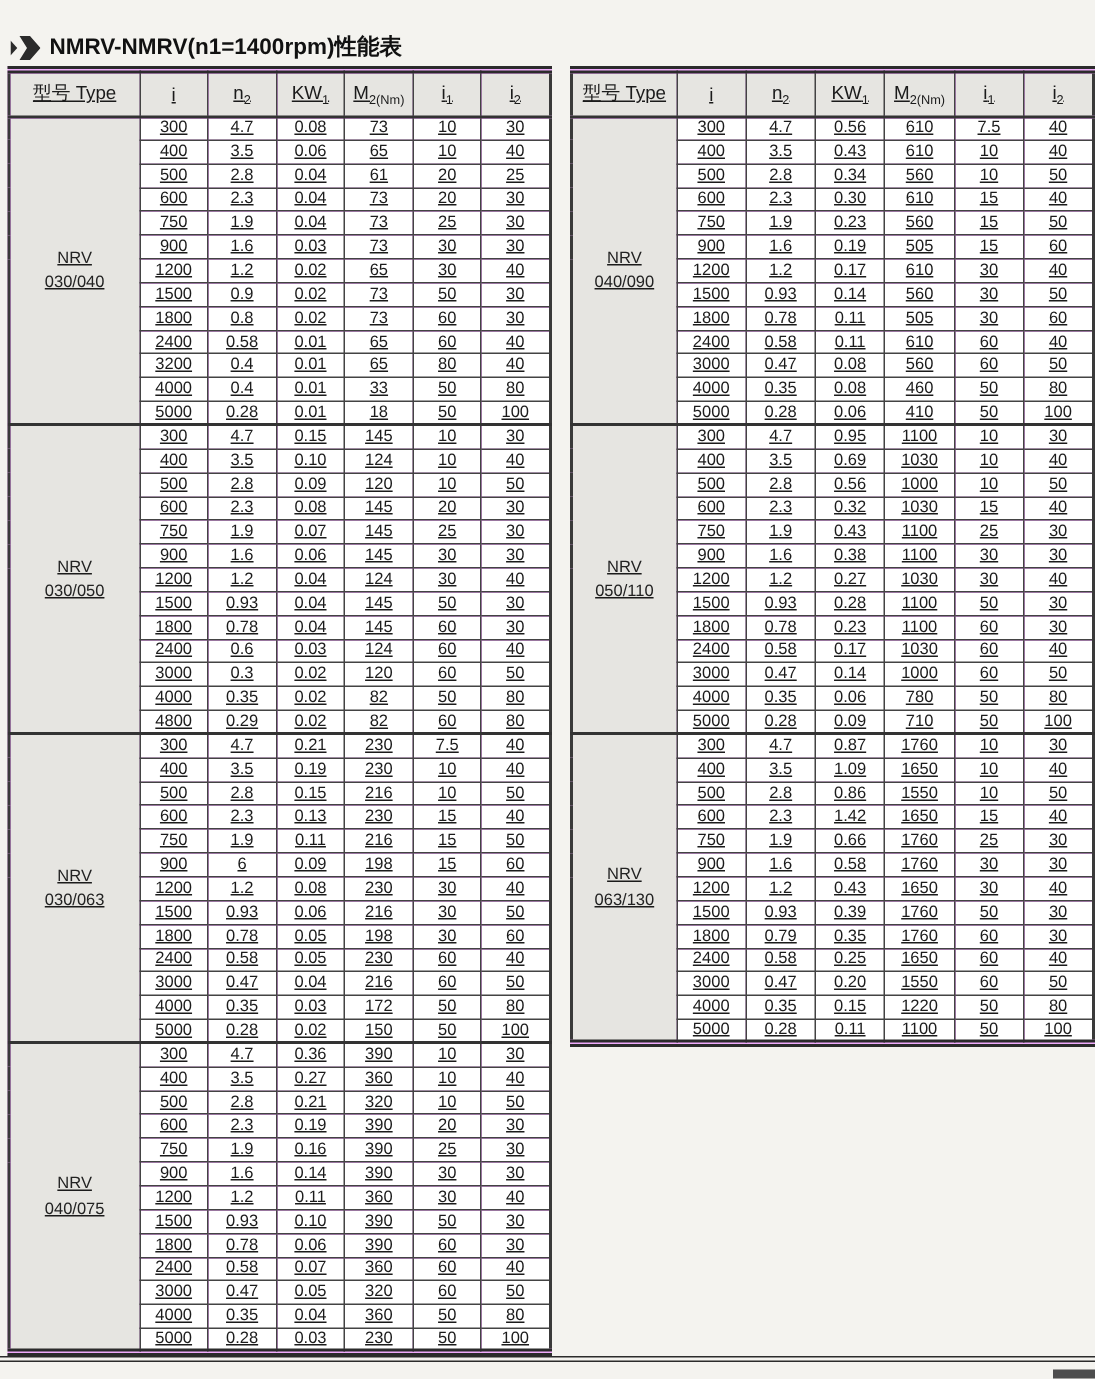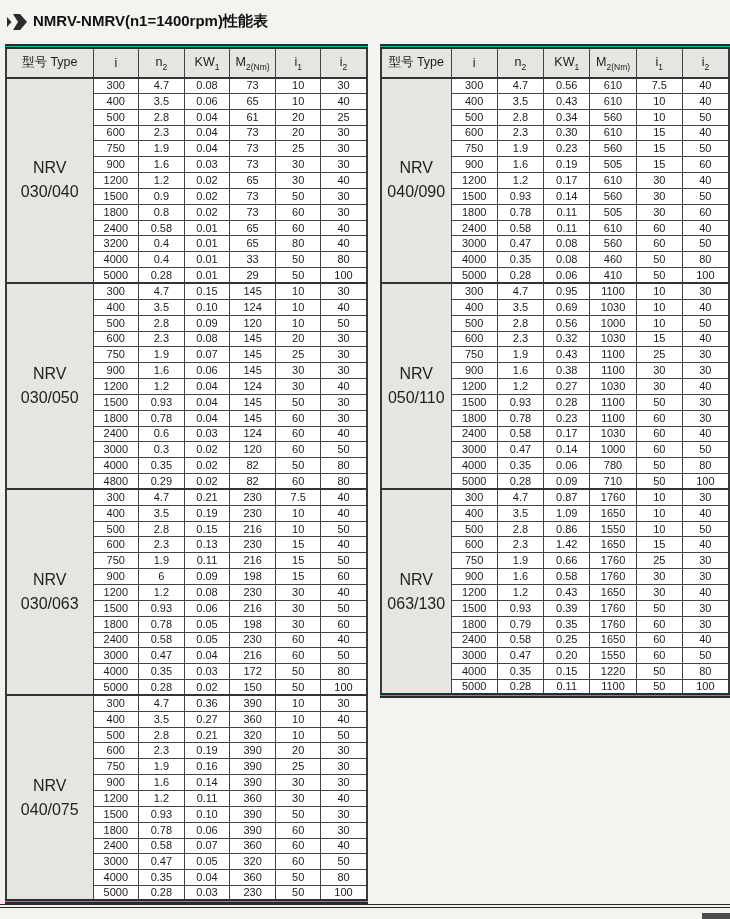--- a/index.html
+++ b/index.html
@@ -3,49 +3,50 @@
 <meta charset="utf-8">
 <style>
   html, body { margin:0; padding:0; }
   body {
     width:730px; height:919px; position:relative; overflow:hidden;
     background:#f4f3ef;
     font-family:"Liberation Sans", sans-serif;
     color:#1b1b1b;
   }
   
-  .title-row { position:absolute; left:7px; top:12px; display:flex; align-items:center; gap:6px; }
+  .title-row { position:absolute; left:7px; top:22px; display:flex; align-items:center; gap:6px; }
   .title-icon { width:20px; height:16px; display:block; }
   .page-title { font-size:15px; font-weight:bold; color:#111; white-space:nowrap; }
 
   
   table {
     border-collapse:collapse;
-    background:#14b8a6;
+    background:#f0abfc;
     border-left:2px solid #3a3a3a;
     border-right:2px solid #3a3a3a;
     border-top:5px double #2b2b2b;
     border-bottom:5px double #2b2b2b;
     table-layout:fixed;
+    text-decoration:underline;
   }
   .tbl-left  { position:absolute; left:5px;   top:44px; width:361px; }
   .tbl-right { position:absolute; left:380px; top:44px; width:348px; }
 
   th, td { border:1px solid #434343; text-align:center; padding:0; overflow:hidden; }
   thead tr { height:31px; }
   thead { border-bottom:2px solid #333; }
   tbody { border-top:2px solid #333; }
   th {
     background:#e6e5e1; font-weight:normal; font-size:12.5px; color:#1b1b1b;
   }
   th sub { font-size:8.5px; }
   tbody tr { height:15.85px; }
   td { font-size:11px; background:#ffffff; line-height:1; }
   td.model {
-    background:#e6e5e1; font-size:16px; line-height:1.5; color:#222;
+    background:#e6e5e1; font-size:11px; line-height:1.5; color:#222;
   }
   .tbl-left  col.c-model { width:87px; }
   .tbl-left  col.c-val   { width:45.6px; }
   .tbl-right col.c-model { width:70px; }
   .tbl-right col.c-val   { width:46.3px; }
 
   
   .bottom-rule {
     position:absolute; left:0; width:730px; top:904px; height:0;
     border-top:4px double #2b2b2b;
@@ -181,21 +182,21 @@
         <td>0.4</td>
         <td>0.01</td>
         <td>33</td>
         <td>50</td>
         <td>80</td>
       </tr>
       <tr>
         <td>5000</td>
         <td>0.28</td>
         <td>0.01</td>
-        <td>29</td>
+        <td>18</td>
         <td>50</td>
         <td>100</td>
       </tr>
     </tbody>
     <tbody>
       <tr>
         <td class="model" rowspan="13">NRV<br>030/050</td>
         <td>300</td>
         <td>4.7</td>
         <td>0.15</td>

